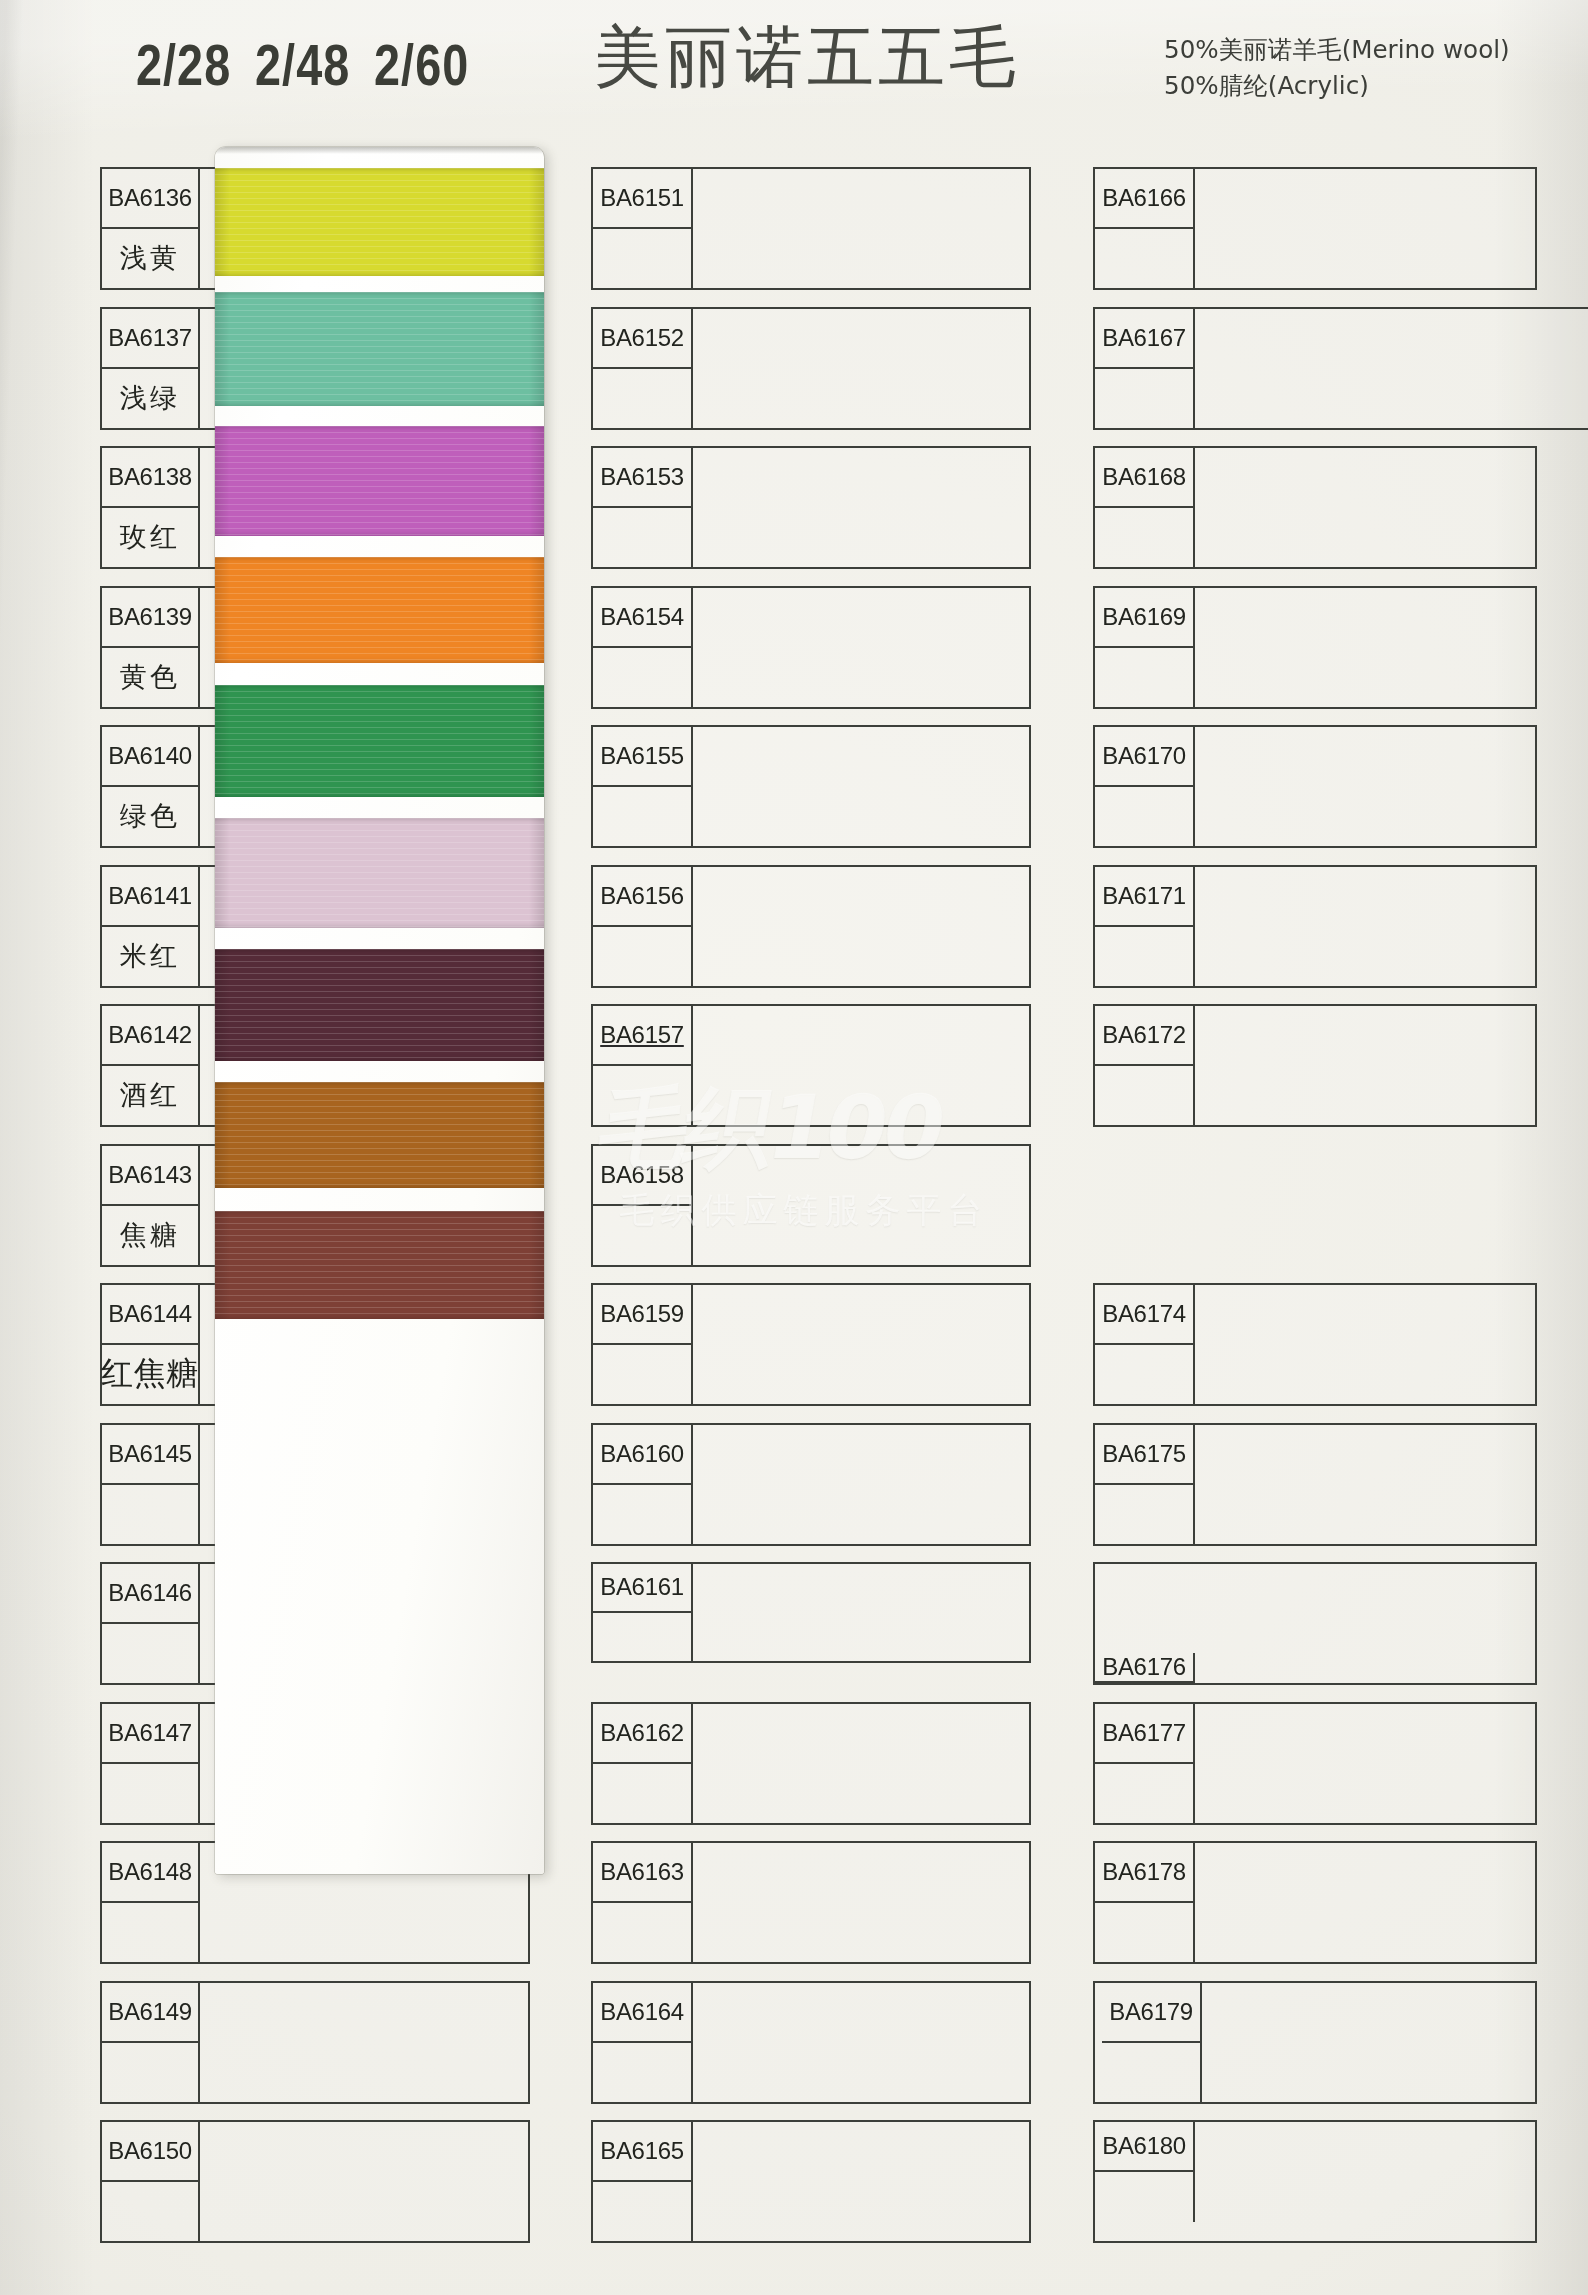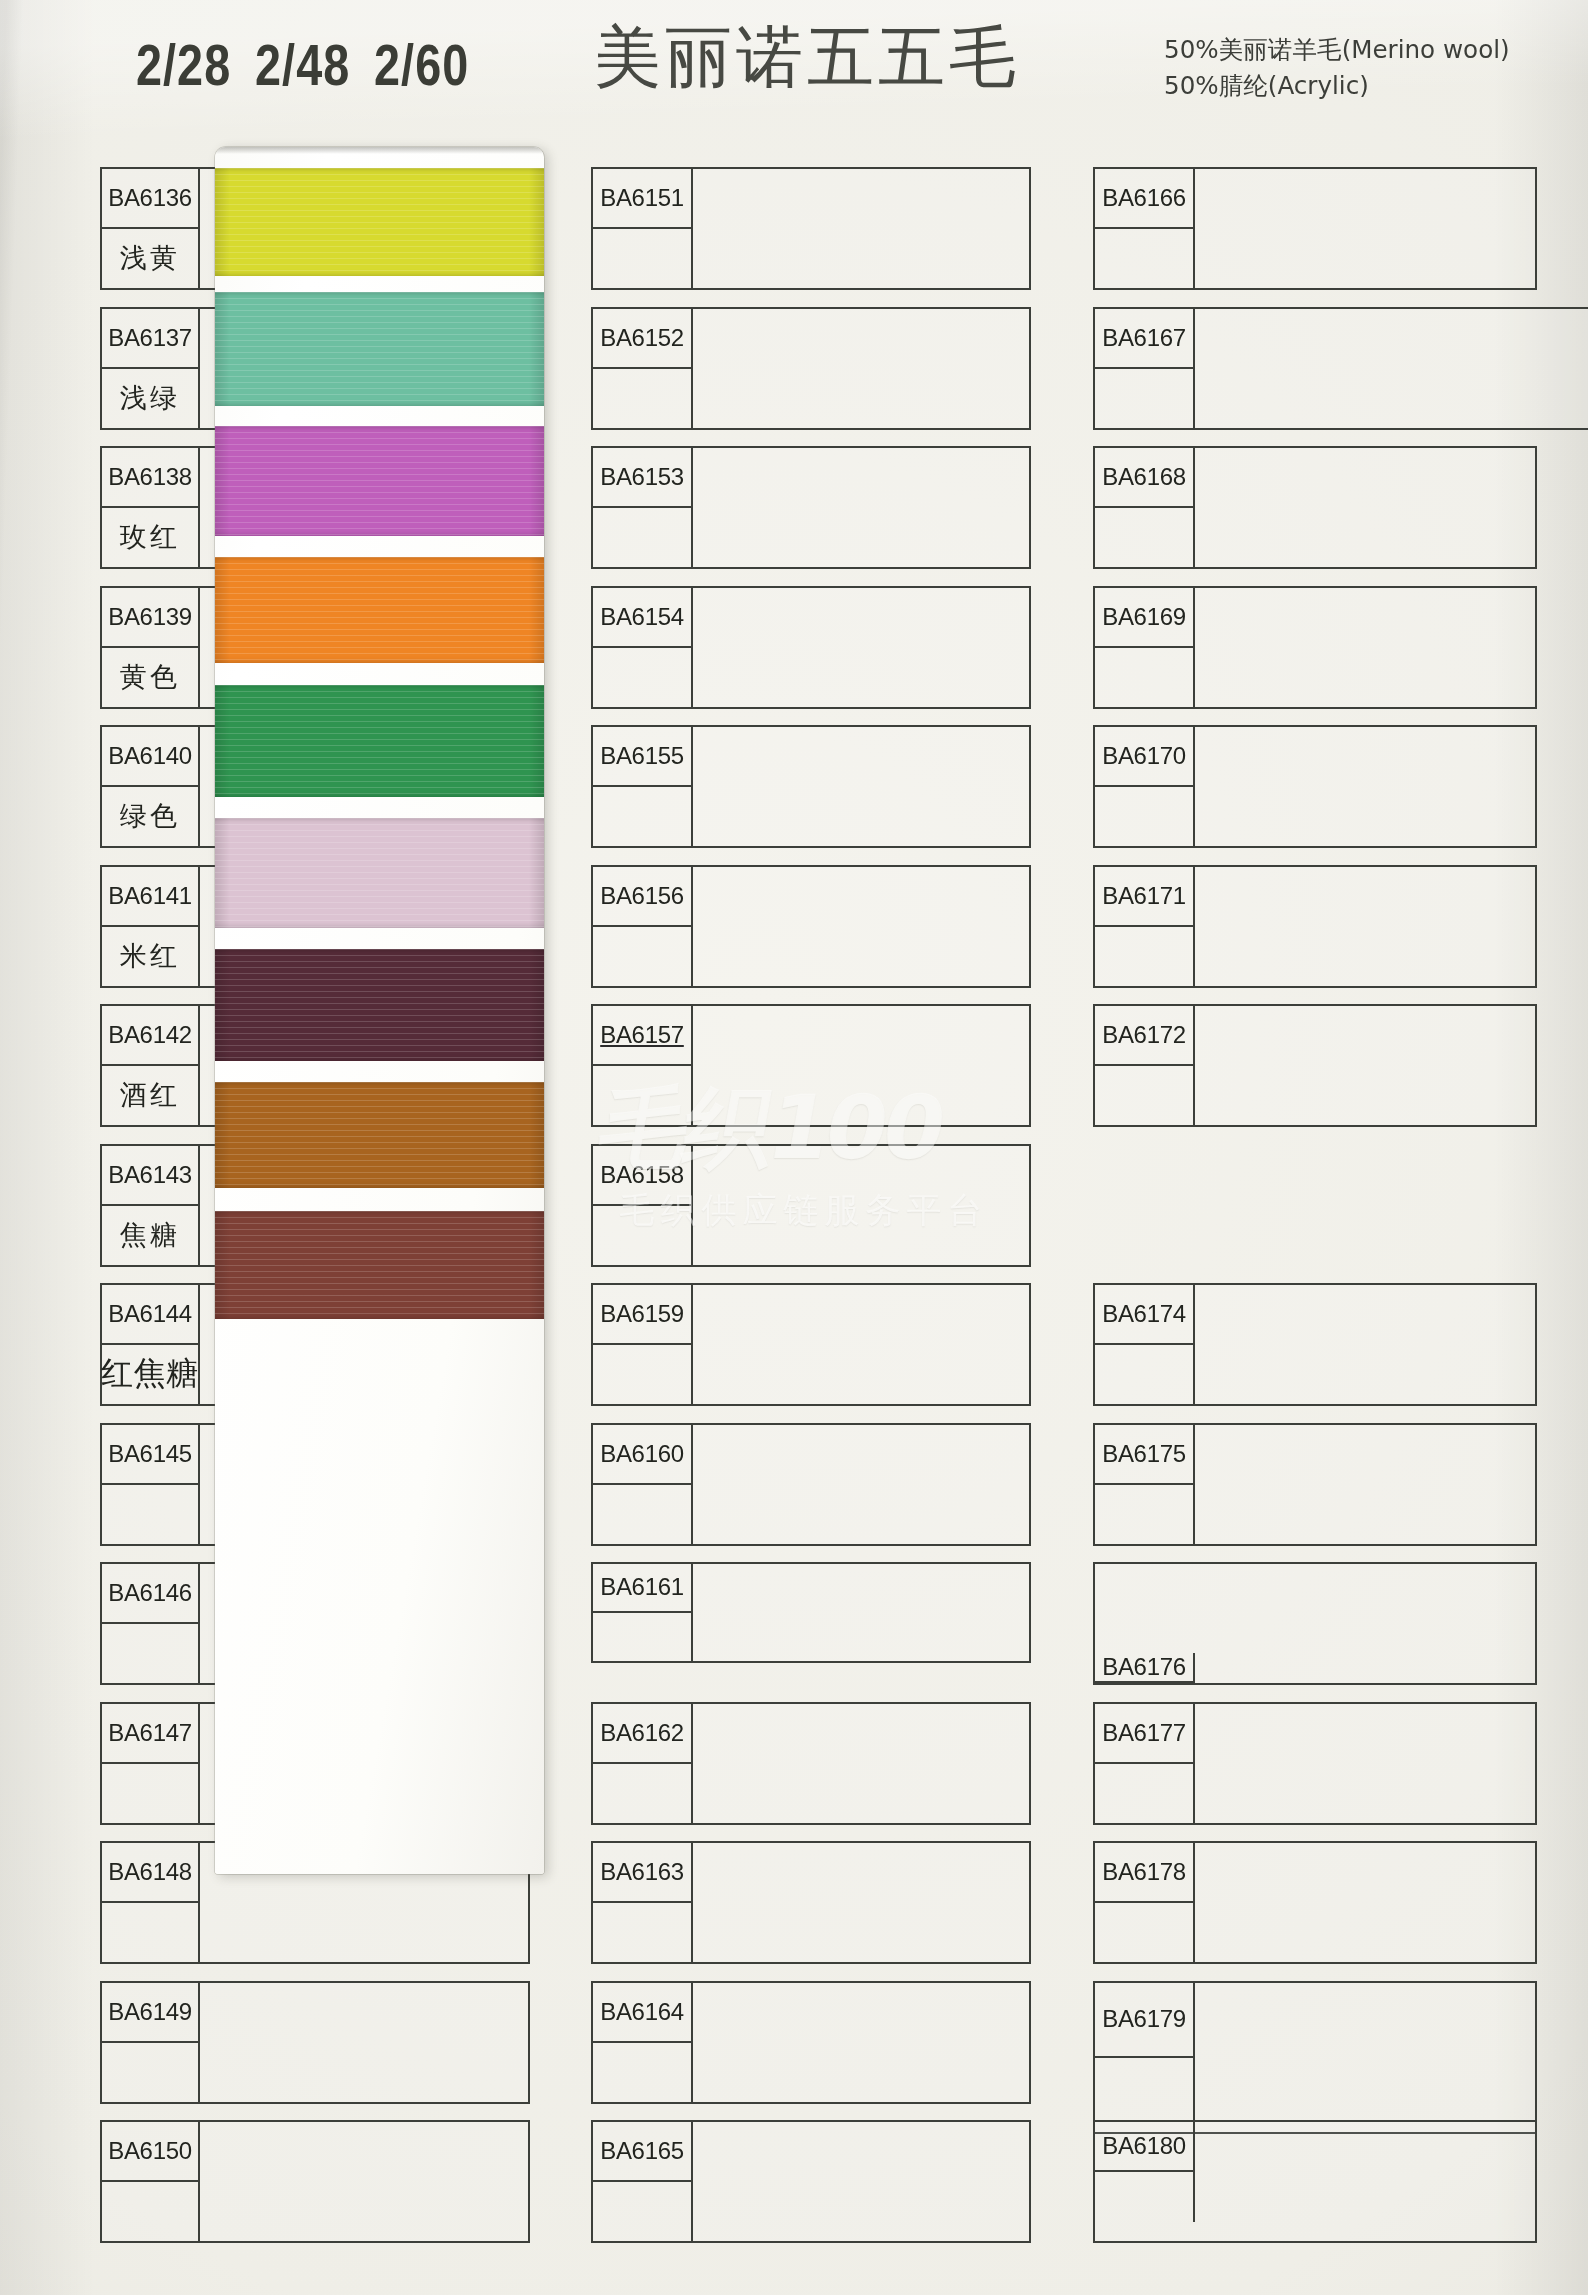--- a/index.html
+++ b/index.html
@@ -446,21 +446,21 @@
       </div>
       <div class="swatch-slot"></div>
     </div>
     <div class="cell col3" style="left: 1093px; top: 1841px; width: 444px; height: 123px;">
       <div class="labels">
         <div class="code">BA6178</div>
         <div class="cname"></div>
       </div>
       <div class="swatch-slot"></div>
     </div>
-    <div class="cell col3" style="left: 1093px; top: 1981px; width: 444px; height: 153px;">
+    <div class="cell col3" style="left: 1093px; top: 1981px; width: 444px; height: 123px; padding-left: 7px;">
       <div class="labels">
         <div class="code">BA6179</div>
         <div class="cname"></div>
       </div>
       <div class="swatch-slot"></div>
     </div>
     <div class="cell col3" style="left: 1093px; top: 2120px; width: 444px; height: 123px; flex-direction: column;">
       <div class="labels">
         <div class="code">BA6180</div>
         <div class="cname"></div>

